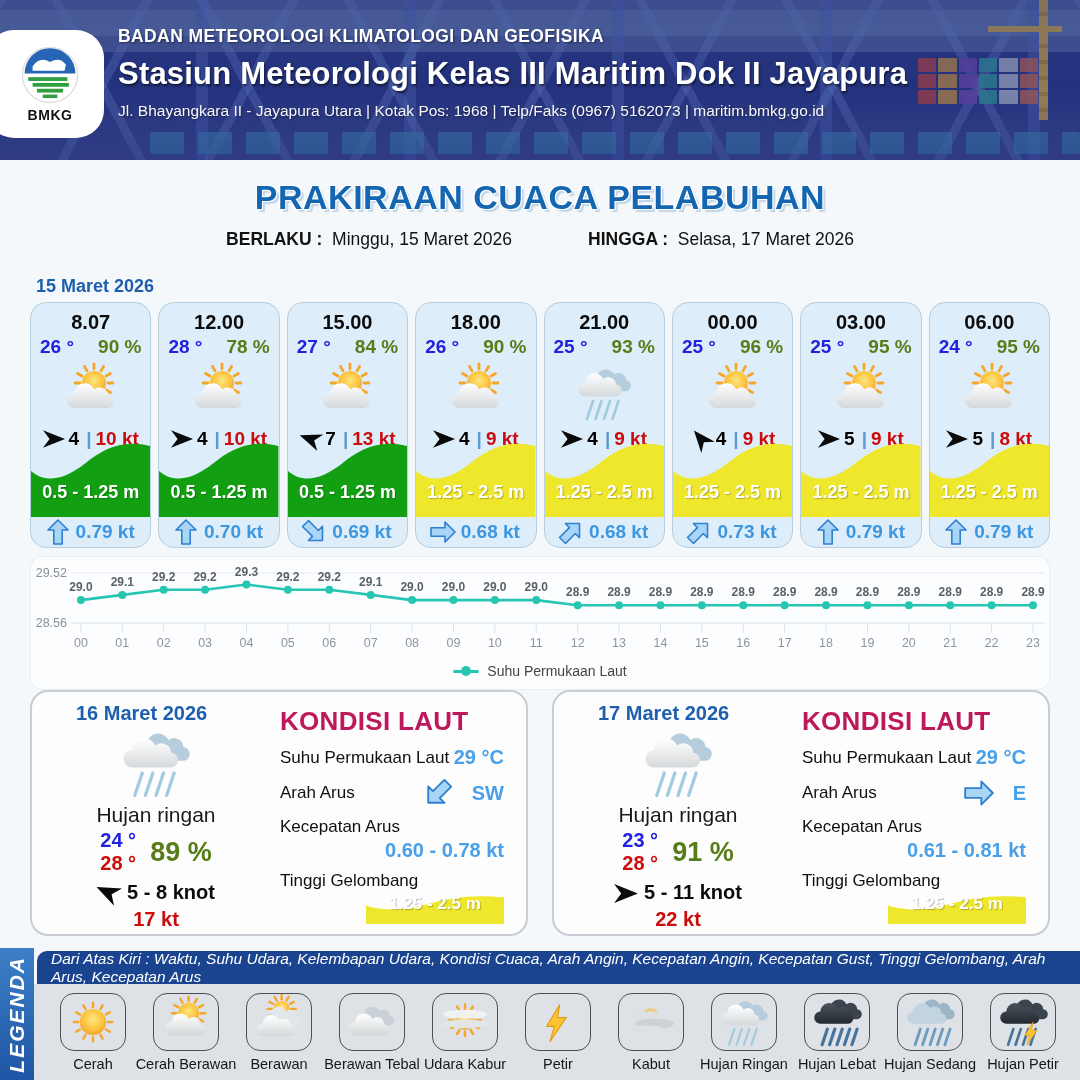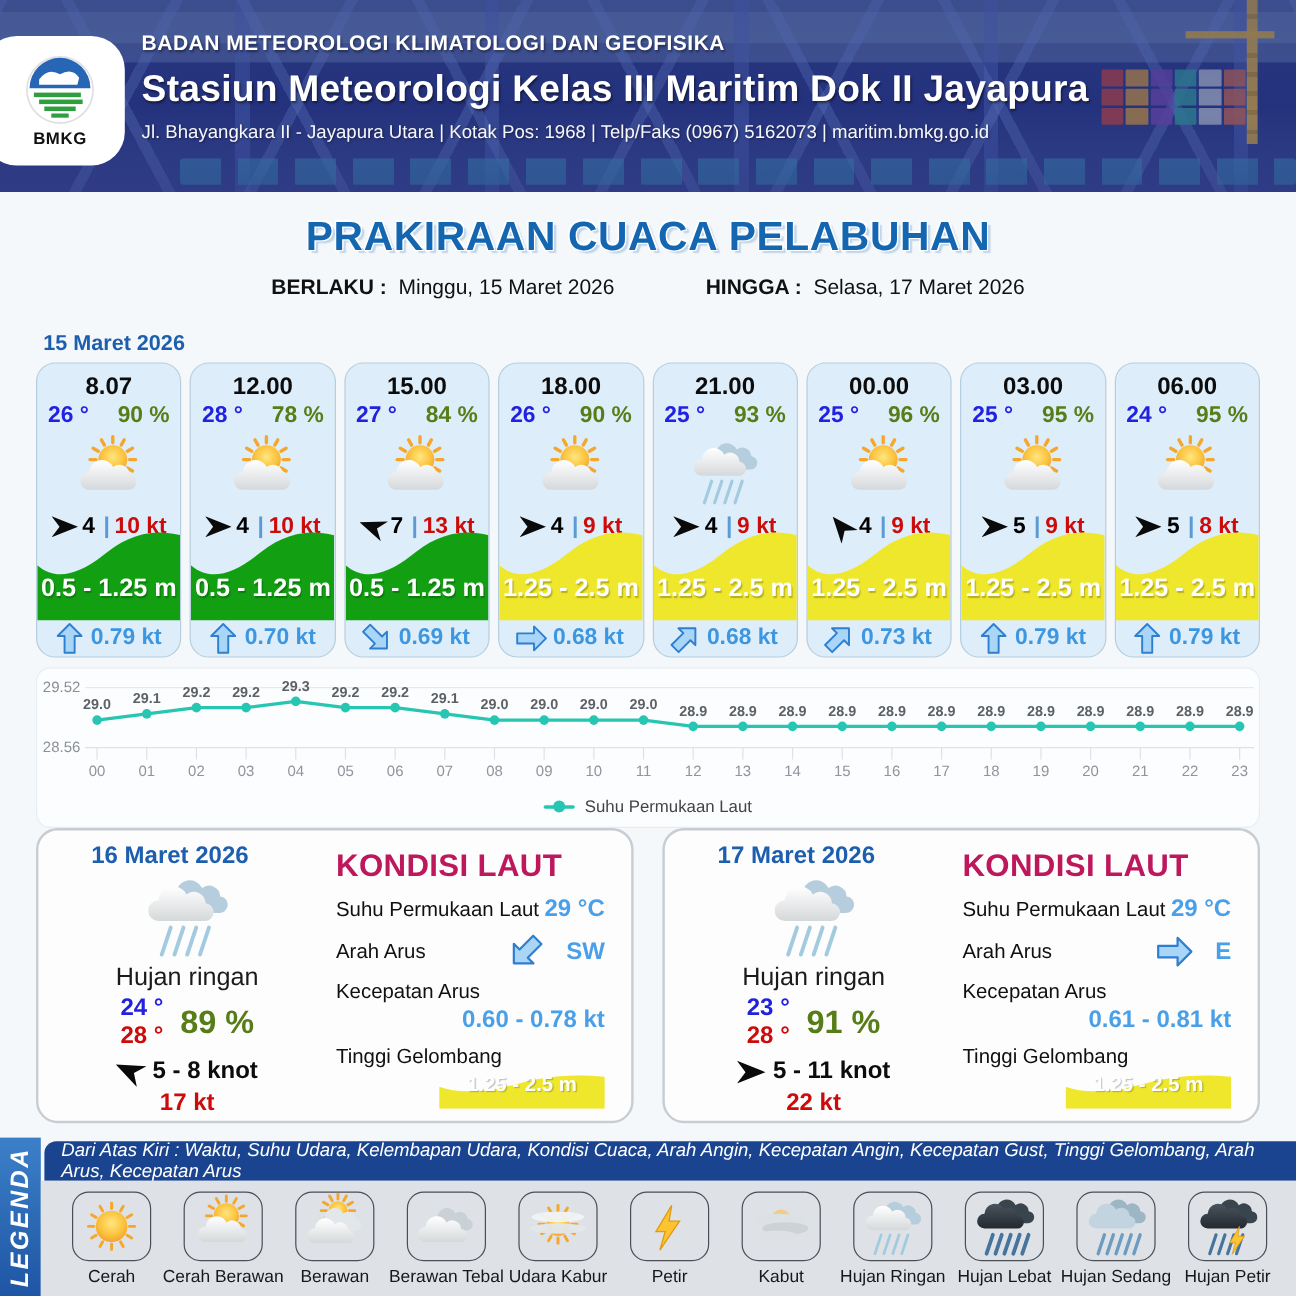--- a/index.html
+++ b/index.html
@@ -53,21 +53,21 @@
   .h-icon{height:64px;margin:3px auto 0;width:70px;}
   .h-wind{display:flex;align-items:center;justify-content:center;gap:4px;margin-top:3px;font-size:19px;font-weight:bold;}
   .h-wind .sep{color:#5b9bd5;font-weight:bold;margin-left:3px;}
   .h-gust{color:#cc0b0b;}
   .dart{display:inline-block;width:22px;height:18px;transform-origin:50% 50%;}
   .dart svg{display:block;}
   .wave{margin-top:auto;position:relative;height:84px;}
   .wave svg{position:absolute;bottom:0;left:0;width:100%;height:84px;display:block;}
   .wave.green{color:#12a012;}
   .wave.yellow{color:#efe72b;}
-  .wave .wv-label{position:absolute;left:0;right:0;bottom:14px;text-align:center;color:#fff;font-weight:bold;font-size:21px;text-shadow:1px 1px 1px rgba(0,0,0,.25);}
+  .wave .wv-label{position:absolute;left:0;right:0;bottom:14px;text-align:center;color:#fff;font-weight:bold;font-size:18px;text-shadow:1px 1px 1px rgba(0,0,0,.25);}
   .h-cur{height:38px;display:flex;align-items:center;justify-content:center;gap:7px;font-size:19px;font-weight:bold;color:#3d97e0;}
   .cur-arrow{display:inline-block;width:22px;height:26px;transform-origin:50% 50%;}
   .cur-arrow svg{display:block;}
 
   
   .chart-card{position:absolute;top:556px;left:30px;right:30px;height:128px;background:#fcfdfe;border:1px solid #e8edf2;border-radius:12px;padding-top:4px;}
   .chart-card svg text.ax{font-size:12.5px;fill:#8a8f96;font-family:"Liberation Sans",sans-serif;}
   .chart-card svg text.ax2{font-size:12.5px;fill:#90959c;font-family:"Liberation Sans",sans-serif;}
   .chart-card svg text.dl{font-size:12px;font-weight:bold;fill:#5c6166;font-family:"Liberation Sans",sans-serif;}
   .chart-legend{display:flex;align-items:center;justify-content:center;gap:8px;margin-top:2px;font-size:14px;color:#444;}

